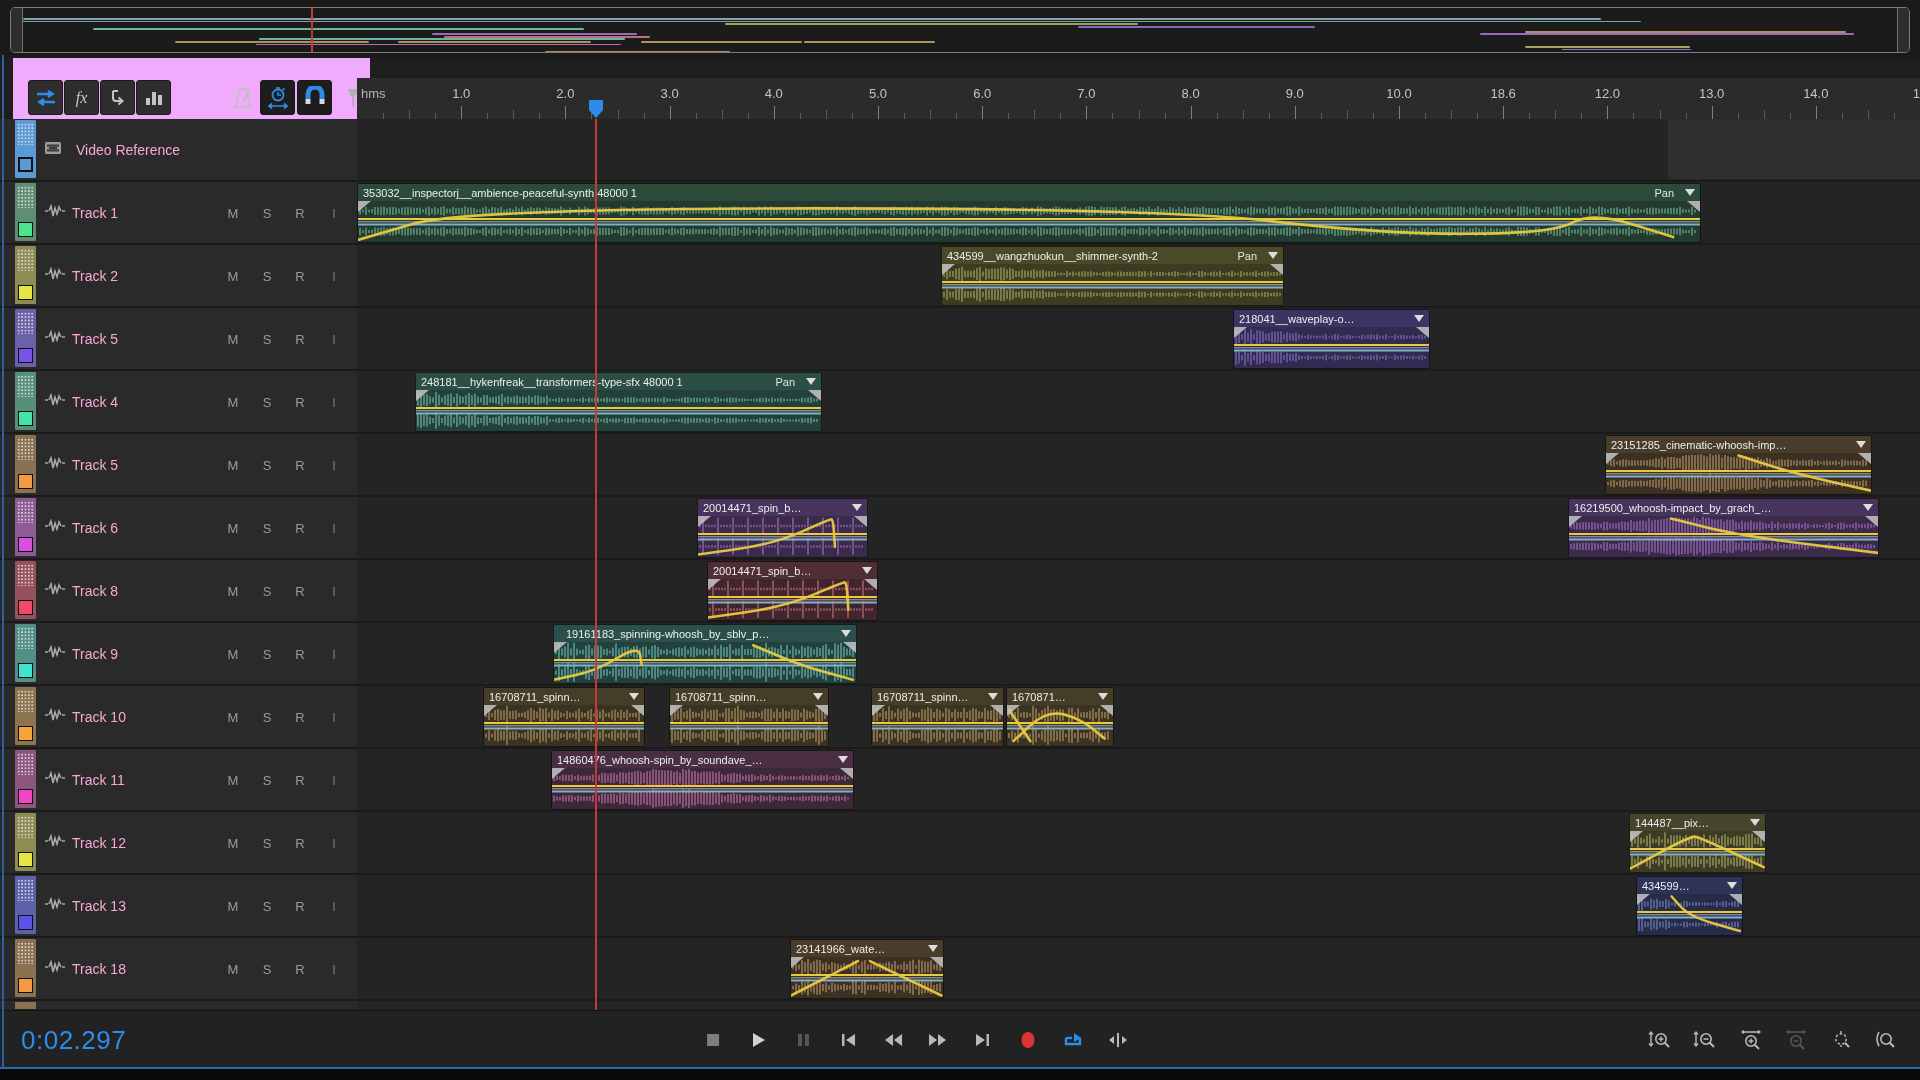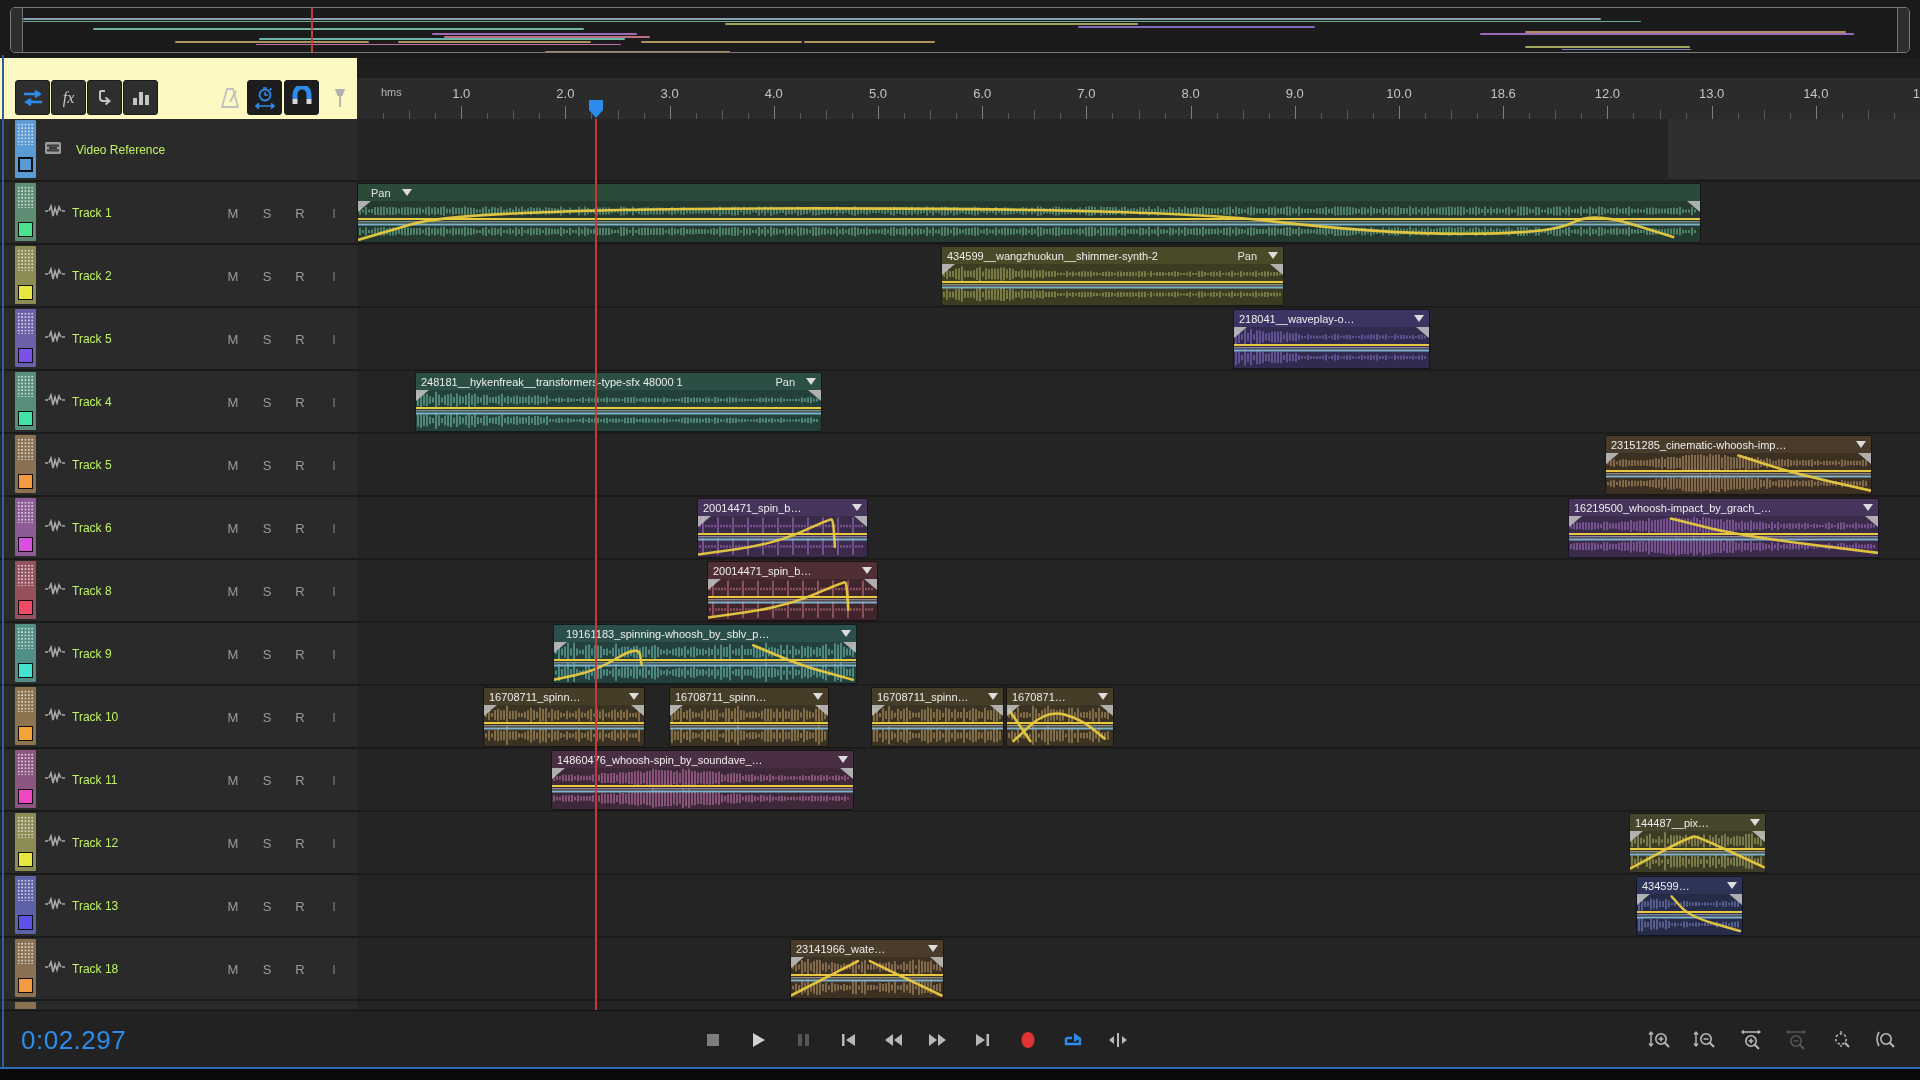--- a/index.html
+++ b/index.html
@@ -9,44 +9,44 @@
   .abs{position:absolute;}
   
   #minimap{left:10px;top:7px;width:1898px;height:44px;background:#1b1b1b;
            border:1.5px solid #7a7a7a;border-radius:5px;overflow:hidden;}
   .mm-handle{position:absolute;top:0;width:11px;height:100%;background:#2e2e2e;
              border-right:1px solid #6f6f6f;}
   .mm-handle.right{right:0;border-right:none;border-left:1px solid #6f6f6f;}
   .mm-bar{position:absolute;border-radius:1px;}
   #mm-playhead{position:absolute;top:0;width:2px;height:100%;}
   
-  #toolbar{left:0;top:58px;width:357px;height:61px;background:#fef9c3;}
+  #toolbar{left:13px;top:58px;width:357px;height:61px;background:#f0abfc;}
   .tbtn{position:absolute;top:22px;width:33px;height:33px;background:#2e2e2e;
         border:1px solid #1a1a1a;border-radius:3px;display:flex;align-items:center;justify-content:center;}
   .tbtn.flat{background:transparent;border-color:transparent;}
   .tbtn.pressed{background:#1d1d1d;}
   .fx-label{font-style:italic;font-size:16px;color:#c8c8c8;font-family:"Liberation Serif","DejaVu Serif",serif;}
   
   #ruler{left:357px;top:78px;width:1563px;height:41px;background:#2b2b2b;
          border-bottom:1px solid #141414;overflow:hidden;}
-  #hms{position:absolute;left:4px;top:8px;font-size:11px;color:#b4b4b4;margin-left:20px;}
+  #hms{position:absolute;left:4px;top:8px;font-size:13px;color:#b4b4b4;}
   .rlabel{position:absolute;top:8px;font-size:13px;color:#c4c4c4;transform:translateX(-50%);}
   .tick{position:absolute;width:1px;background:#7e7e7e;bottom:0;}
   .tick.minor{background:#5a5a5a;}
   #toolgap{left:0;top:0;width:1920px;height:58px;background:#1a1a1a;}
   
   #headercol{left:0;top:119px;width:357px;height:891px;background:#232323;overflow:hidden;}
   #lanes{left:357px;top:119px;width:1563px;height:891px;background:#232323;overflow:hidden;}
   .hrow{position:relative;width:357px;background:#2a2a2a;border-bottom:2px solid #1a1a1a;box-sizing:border-box;}
   .strip{position:absolute;left:15px;top:1px;bottom:2px;width:21px;border-radius:1px;}
   .strip .dots{position:absolute;left:2px;top:3px;width:17px;height:22px;opacity:.8;
      background-image:radial-gradient(#e8e8e8 0.9px,transparent 1px);background-size:3.4px 3.4px;}
   .swatch{position:absolute;left:3px;bottom:4px;width:15px;height:15px;border:1.6px solid #101010;box-sizing:border-box;}
   .vswatch{position:absolute;left:3px;bottom:6px;width:15px;height:15px;border:2px solid #101010;box-sizing:border-box;background:transparent;}
-  .tname{position:absolute;left:72px;top:50%;transform:translateY(-50%);font-size:12px;color:#bef264;white-space:nowrap;}
+  .tname{position:absolute;left:72px;top:50%;transform:translateY(-50%);font-size:14px;color:#f9a8d4;white-space:nowrap;}
   .ticon{position:absolute;left:44px;top:50%;transform:translateY(-50%);}
   .tletter{position:absolute;top:50%;transform:translate(-50%,-50%);font-size:13px;color:#9a9a9a;}
   .lrow{position:relative;width:1563px;background:#242424;border-bottom:2px solid #1b1b1b;box-sizing:border-box;}
   
   .clip{position:absolute;top:1px;border-radius:2px;overflow:hidden;box-sizing:border-box;}
   .ctitle{position:relative;height:17px;display:flex;align-items:center;padding:0 5px;box-sizing:border-box;}
   .cname{font-size:11px;color:#ecdcdc;color:#eee;white-space:nowrap;overflow:hidden;flex:1 1 auto;}
   .cpan{font-size:11px;color:#e4e4e4;margin:0 7px 0 8px;flex:0 0 auto;}
   .caret{flex:0 0 auto;width:0;height:0;border-left:5px solid transparent;border-right:5px solid transparent;
          border-top:7px solid #dcdcdc;margin-left:4px;}
@@ -438,20 +438,21 @@
         <div style="position: absolute; left: 15px; top: 1px; bottom: 0px; width: 21px; background: rgb(138, 113, 82);"></div>
       </div>
     </div>
   <div class="abs" id="lanes">
       <div class="lrow" style="height: 63px;">
         <div class="vclip" style="left: 1310.84px; right: 0px; background: rgb(47, 47, 47);"></div>
       </div>
       <div class="lrow" style="height: 63px;">
         <div class="clip" style="left: 0px; width: 1344px; height: 60px; background: rgb(36, 57, 47); border: 1px solid rgba(0, 0, 0, 0.55);">
           <div class="ctitle" style="background: rgb(43, 74, 58);">
+            <span class="cname">353032__inspectorj__ambience-peaceful-synth 48000 1</span>
             <span class="cpan">Pan</span>
             <div class="caret"></div>
           </div>
           <div class="wavebox">
             <svg width="1342" height="41" style="display: block;">
               <path d="M2 6.3V13.7M2 26.8V34.2M5 8.4V11.6M5 28.9V32.1M8 5.9V14.1M8 26.4V34.6M11 8.5V11.5M11 29.0V32.0M14 7.9V12.1M14 28.4V32.6M17 6.0V14.0M17 26.5V34.5M20 6.3V13.7M20 26.8V34.2M23 5.7V14.3M23 26.2V34.8M26 5.7V14.3M26 26.2V34.8M29 6.7V13.3M29 27.2V33.8M32 5.9V14.1M32 26.4V34.6M35 5.9V14.1M35 26.4V34.6M38 6.5V13.5M38 27.0V34.0M41 7.4V12.6M41 27.9V33.1M44 6.6V13.4M44 27.1V33.9M47 6.0V14.0M47 26.5V34.5M50 6.1V13.9M50 26.6V34.4M53 6.6V13.4M53 27.1V33.9M56 6.8V13.2M56 27.3V33.7M59 6.7V13.3M59 27.2V33.8M62 6.4V13.6M62 26.9V34.1M65 8.3V11.7M65 28.8V32.2M68 6.4V13.6M68 26.9V34.1M71 5.5V14.5M71 26.0V35.0M74 7.2V12.8M74 27.7V33.3M77 6.0V14.0M77 26.5V34.5M80 7.2V12.8M80 27.7V33.3M83 6.0V14.0M83 26.5V34.5M86 5.3V14.7M86 25.8V35.2M89 7.4V12.6M89 27.9V33.1M92 7.8V12.2M92 28.3V32.7M95 6.1V13.9M95 26.6V34.4M98 7.0V13.0M98 27.5V33.5M101 6.7V13.3M101 27.2V33.8M104 6.7V13.3M104 27.2V33.8M107 5.3V14.7M107 25.8V35.2M110 6.6V13.4M110 27.1V33.9M113 6.6V13.4M113 27.1V33.9M116 6.9V13.1M116 27.4V33.6M119 8.3V11.7M119 28.8V32.2M122 8.4V11.6M122 28.9V32.1M125 6.4V13.6M125 26.9V34.1M128 5.4V14.6M128 25.9V35.1M131 8.1V11.9M131 28.6V32.4M134 6.1V13.9M134 26.6V34.4M137 6.2V13.8M137 26.7V34.3M140 7.3V12.7M140 27.8V33.2M143 5.7V14.3M143 26.2V34.8M146 8.5V11.5M146 29.0V32.0M149 8.1V11.9M149 28.6V32.4M152 6.8V13.2M152 27.3V33.7M155 8.3V11.7M155 28.8V32.2M158 5.8V14.2M158 26.3V34.7M161 7.5V12.5M161 28.0V33.0M164 5.7V14.3M164 26.2V34.8M167 8.4V11.6M167 28.9V32.1M170 7.2V12.8M170 27.7V33.3M173 6.0V14.0M173 26.5V34.5M176 7.1V12.9M176 27.6V33.4M179 6.4V13.6M179 26.9V34.1M182 6.8V13.2M182 27.3V33.7M185 8.4V11.6M185 28.9V32.1M188 6.2V13.8M188 26.7V34.3M191 6.8V13.2M191 27.3V33.7M194 7.0V13.0M194 27.5V33.5M197 7.3V12.7M197 27.8V33.2M200 7.6V12.4M200 28.1V32.9M203 5.6V14.4M203 26.1V34.9M206 7.4V12.6M206 27.9V33.1M209 8.4V11.6M209 28.9V32.1M212 6.6V13.4M212 27.1V33.9M215 8.4V11.6M215 28.9V32.1M218 8.2V11.8M218 28.7V32.3M221 5.8V14.2M221 26.3V34.7M224 7.8V12.2M224 28.3V32.7M227 5.4V14.6M227 25.9V35.1M230 6.8V13.2M230 27.3V33.7M233 7.9V12.1M233 28.4V32.6M236 7.5V12.5M236 28.0V33.0M239 5.7V14.3M239 26.2V34.8M242 6.5V13.5M242 27.0V34.0M245 6.2V13.8M245 26.7V34.3M248 6.4V13.6M248 26.9V34.1M251 6.5V13.5M251 27.0V34.0M254 7.8V12.2M254 28.3V32.7M257 8.4V11.6M257 28.9V32.1M260 8.2V11.8M260 28.7V32.3M263 5.4V14.6M263 25.9V35.1M266 5.8V14.2M266 26.3V34.7M269 6.7V13.3M269 27.2V33.8M272 8.4V11.6M272 28.9V32.1M275 5.8V14.2M275 26.3V34.7M278 8.4V11.6M278 28.9V32.1M281 7.0V13.0M281 27.5V33.5M284 6.6V13.4M284 27.1V33.9M287 6.2V13.8M287 26.7V34.3M290 6.3V13.7M290 26.8V34.2M293 6.9V13.1M293 27.4V33.6M296 6.4V13.6M296 26.9V34.1M299 6.4V13.6M299 26.9V34.1M302 6.6V13.4M302 27.1V33.9M305 6.8V13.2M305 27.3V33.7M308 8.5V11.5M308 29.0V32.0M311 7.3V12.7M311 27.8V33.2M314 6.0V14.0M314 26.5V34.5M317 6.9V13.1M317 27.4V33.6M320 7.7V12.3M320 28.2V32.8M323 6.5V13.5M323 27.0V34.0M326 6.1V13.9M326 26.6V34.4M329 7.6V12.4M329 28.1V32.9M332 7.3V12.7M332 27.8V33.2M335 6.9V13.1M335 27.4V33.6M338 7.8V12.2M338 28.3V32.7M341 7.5V12.5M341 28.0V33.0M344 7.4V12.6M344 27.9V33.1M347 7.3V12.7M347 27.8V33.2M350 8.2V11.8M350 28.7V32.3M353 7.2V12.8M353 27.7V33.3M356 6.5V13.5M356 27.0V34.0M359 7.4V12.6M359 27.9V33.1M362 5.3V14.7M362 25.8V35.2M365 6.7V13.3M365 27.2V33.8M368 6.4V13.6M368 26.9V34.1M371 6.7V13.3M371 27.2V33.8M374 5.7V14.3M374 26.2V34.8M377 5.4V14.6M377 25.9V35.1M380 5.9V14.1M380 26.4V34.6M383 8.5V11.5M383 29.0V32.0M386 5.8V14.2M386 26.3V34.7M389 6.9V13.1M389 27.4V33.6M392 6.5V13.5M392 27.0V34.0M395 8.4V11.6M395 28.9V32.1M398 8.1V11.9M398 28.6V32.4M401 5.5V14.5M401 26.0V35.0M404 7.5V12.5M404 28.0V33.0M407 5.6V14.4M407 26.1V34.9M410 8.0V12.0M410 28.5V32.5M413 5.3V14.7M413 25.8V35.2M416 6.6V13.4M416 27.1V33.9M419 6.8V13.2M419 27.3V33.7M422 8.1V11.9M422 28.6V32.4M425 7.9V12.1M425 28.4V32.6M428 5.8V14.2M428 26.3V34.7M431 7.1V12.9M431 27.6V33.4M434 6.4V13.6M434 26.9V34.1M437 8.0V12.0M437 28.5V32.5M440 5.4V14.6M440 25.9V35.1M443 5.9V14.1M443 26.4V34.6M446 6.8V13.2M446 27.3V33.7M449 6.9V13.1M449 27.4V33.6M452 8.3V11.7M452 28.8V32.2M455 5.8V14.2M455 26.3V34.7M458 5.6V14.4M458 26.1V34.9M461 6.0V14.0M461 26.5V34.5M464 6.9V13.1M464 27.4V33.6M467 6.8V13.2M467 27.3V33.7M470 7.9V12.1M470 28.4V32.6M473 6.7V13.3M473 27.2V33.8M476 7.7V12.3M476 28.2V32.8M479 5.5V14.5M479 26.0V35.0M482 7.7V12.3M482 28.2V32.8M485 6.7V13.3M485 27.2V33.8M488 8.2V11.8M488 28.7V32.3M491 7.1V12.9M491 27.6V33.4M494 6.0V14.0M494 26.5V34.5M497 5.3V14.7M497 25.8V35.2M500 6.4V13.6M500 26.9V34.1M503 7.6V12.4M503 28.1V32.9M506 7.2V12.8M506 27.7V33.3M509 6.0V14.0M509 26.5V34.5M512 7.4V12.6M512 27.9V33.1M515 8.0V12.0M515 28.5V32.5M518 7.4V12.6M518 27.9V33.1M521 8.2V11.8M521 28.7V32.3M524 7.6V12.4M524 28.1V32.9M527 6.4V13.6M527 26.9V34.1M530 8.1V11.9M530 28.6V32.4M533 6.1V13.9M533 26.6V34.4M536 5.5V14.5M536 26.0V35.0M539 7.2V12.8M539 27.7V33.3M542 7.0V13.0M542 27.5V33.5M545 6.2V13.8M545 26.7V34.3M548 5.8V14.2M548 26.3V34.7M551 7.4V12.6M551 27.9V33.1M554 5.7V14.3M554 26.2V34.8M557 7.4V12.6M557 27.9V33.1M560 6.3V13.7M560 26.8V34.2M563 7.2V12.8M563 27.7V33.3M566 7.9V12.1M566 28.4V32.6M569 5.4V14.6M569 25.9V35.1M572 8.1V11.9M572 28.6V32.4M575 5.7V14.3M575 26.2V34.8M578 8.2V11.8M578 28.7V32.3M581 7.8V12.2M581 28.3V32.7M584 5.7V14.3M584 26.2V34.8M587 5.6V14.4M587 26.1V34.9M590 6.2V13.8M590 26.7V34.3M593 8.0V12.0M593 28.5V32.5M596 5.7V14.3M596 26.2V34.8M599 6.2V13.8M599 26.7V34.3M602 7.5V12.5M602 28.0V33.0M605 8.0V12.0M605 28.5V32.5M608 6.8V13.2M608 27.3V33.7M611 6.7V13.3M611 27.2V33.8M614 6.4V13.6M614 26.9V34.1M617 5.5V14.5M617 26.0V35.0M620 6.2V13.8M620 26.7V34.3M623 8.2V11.8M623 28.7V32.3M626 7.7V12.3M626 28.2V32.8M629 6.5V13.5M629 27.0V34.0M632 8.0V12.0M632 28.5V32.5M635 7.7V12.3M635 28.2V32.8M638 6.0V14.0M638 26.5V34.5M641 7.9V12.1M641 28.4V32.6M644 6.8V13.2M644 27.3V33.7M647 6.0V14.0M647 26.5V34.5M650 6.4V13.6M650 26.9V34.1M653 7.1V12.9M653 27.6V33.4M656 7.1V12.9M656 27.6V33.4M659 7.9V12.1M659 28.4V32.6M662 7.2V12.8M662 27.7V33.3M665 5.9V14.1M665 26.4V34.6M668 6.5V13.5M668 27.0V34.0M671 8.2V11.8M671 28.7V32.3M674 6.5V13.5M674 27.0V34.0M677 7.7V12.3M677 28.2V32.8M680 5.3V14.7M680 25.8V35.2M683 5.7V14.3M683 26.2V34.8M686 7.0V13.0M686 27.5V33.5M689 7.5V12.5M689 28.0V33.0M692 7.0V13.0M692 27.5V33.5M695 6.5V13.5M695 27.0V34.0M698 5.6V14.4M698 26.1V34.9M701 5.7V14.3M701 26.2V34.8M704 6.9V13.1M704 27.4V33.6M707 6.7V13.3M707 27.2V33.8M710 7.1V12.9M710 27.6V33.4M713 6.7V13.3M713 27.2V33.8M716 8.1V11.9M716 28.6V32.4M719 7.3V12.7M719 27.8V33.2M722 6.2V13.8M722 26.7V34.3M725 7.8V12.2M725 28.3V32.7M728 5.8V14.2M728 26.3V34.7M731 5.3V14.7M731 25.8V35.2M734 5.3V14.7M734 25.8V35.2M737 6.0V14.0M737 26.5V34.5M740 7.9V12.1M740 28.4V32.6M743 5.5V14.5M743 26.0V35.0M746 6.3V13.7M746 26.8V34.2M749 5.9V14.1M749 26.4V34.6M752 6.1V13.9M752 26.6V34.4M755 6.3V13.7M755 26.8V34.2M758 6.1V13.9M758 26.6V34.4M761 8.3V11.7M761 28.8V32.2M764 6.3V13.7M764 26.8V34.2M767 5.4V14.6M767 25.9V35.1M770 7.7V12.3M770 28.2V32.8M773 7.5V12.5M773 28.0V33.0M776 6.9V13.1M776 27.4V33.6M779 8.1V11.9M779 28.6V32.4M782 5.9V14.1M782 26.4V34.6M785 6.4V13.6M785 26.9V34.1M788 7.7V12.3M788 28.2V32.8M791 5.6V14.4M791 26.1V34.9M794 8.1V11.9M794 28.6V32.4M797 7.4V12.6M797 27.9V33.1M800 5.3V14.7M800 25.8V35.2M803 7.8V12.2M803 28.3V32.7M806 7.6V12.4M806 28.1V32.9M809 8.5V11.5M809 29.0V32.0M812 6.1V13.9M812 26.6V34.4M815 6.8V13.2M815 27.3V33.7M818 8.3V11.7M818 28.8V32.2M821 6.1V13.9M821 26.6V34.4M824 8.1V11.9M824 28.6V32.4M827 5.6V14.4M827 26.1V34.9M830 7.0V13.0M830 27.5V33.5M833 7.3V12.7M833 27.8V33.2M836 6.6V13.4M836 27.1V33.9M839 6.3V13.7M839 26.8V34.2M842 6.9V13.1M842 27.4V33.6M845 5.4V14.6M845 25.9V35.1M848 7.2V12.8M848 27.7V33.3M851 6.9V13.1M851 27.4V33.6M854 7.3V12.7M854 27.8V33.2M857 7.6V12.4M857 28.1V32.9M860 6.7V13.3M860 27.2V33.8M863 8.2V11.8M863 28.7V32.3M866 6.5V13.5M866 27.0V34.0M869 6.2V13.8M869 26.7V34.3M872 5.5V14.5M872 26.0V35.0M875 8.0V12.0M875 28.5V32.5M878 5.8V14.2M878 26.3V34.7M881 7.1V12.9M881 27.6V33.4M884 7.4V12.6M884 27.9V33.1M887 8.2V11.8M887 28.7V32.3M890 6.5V13.5M890 27.0V34.0M893 5.6V14.4M893 26.1V34.9M896 6.3V13.7M896 26.8V34.2M899 7.6V12.4M899 28.1V32.9M902 7.4V12.6M902 27.9V33.1M905 7.2V12.8M905 27.7V33.3M908 8.0V12.0M908 28.5V32.5M911 5.8V14.2M911 26.3V34.7M914 6.6V13.4M914 27.1V33.9M917 5.4V14.6M917 25.9V35.1M920 7.3V12.7M920 27.8V33.2M923 7.1V12.9M923 27.6V33.4M926 6.5V13.5M926 27.0V34.0M929 5.5V14.5M929 26.0V35.0M932 5.4V14.6M932 25.9V35.1M935 7.2V12.8M935 27.7V33.3M938 7.5V12.5M938 28.0V33.0M941 5.4V14.6M941 25.9V35.1M944 7.5V12.5M944 28.0V33.0M947 7.9V12.1M947 28.4V32.6M950 7.4V12.6M950 27.9V33.1M953 7.9V12.1M953 28.4V32.6M956 8.3V11.7M956 28.8V32.2M959 7.3V12.7M959 27.8V33.2M962 6.9V13.1M962 27.4V33.6M965 7.2V12.8M965 27.7V33.3M968 6.1V13.9M968 26.6V34.4M971 7.8V12.2M971 28.3V32.7M974 7.3V12.7M974 27.8V33.2M977 5.4V14.6M977 25.9V35.1M980 5.8V14.2M980 26.3V34.7M983 5.8V14.2M983 26.3V34.7M986 6.2V13.8M986 26.7V34.3M989 5.6V14.4M989 26.1V34.9M992 5.9V14.1M992 26.4V34.6M995 6.4V13.6M995 26.9V34.1M998 7.0V13.0M998 27.5V33.5M1001 8.1V11.9M1001 28.6V32.4M1004 6.2V13.8M1004 26.7V34.3M1007 6.2V13.8M1007 26.7V34.3M1010 7.8V12.2M1010 28.3V32.7M1013 5.5V14.5M1013 26.0V35.0M1016 7.0V13.0M1016 27.5V33.5M1019 7.6V12.4M1019 28.1V32.9M1022 7.9V12.1M1022 28.4V32.6M1025 5.9V14.1M1025 26.4V34.6M1028 7.8V12.2M1028 28.3V32.7M1031 6.1V13.9M1031 26.6V34.4M1034 6.8V13.2M1034 27.3V33.7M1037 5.7V14.3M1037 26.2V34.8M1040 5.7V14.3M1040 26.2V34.8M1043 7.0V13.0M1043 27.5V33.5M1046 7.1V12.9M1046 27.6V33.4M1049 7.2V12.8M1049 27.7V33.3M1052 5.3V14.7M1052 25.8V35.2M1055 6.9V13.1M1055 27.4V33.6M1058 6.3V13.7M1058 26.8V34.2M1061 8.2V11.8M1061 28.7V32.3M1064 6.2V13.8M1064 26.7V34.3M1067 7.1V12.9M1067 27.6V33.4M1070 5.5V14.5M1070 26.0V35.0M1073 7.2V12.8M1073 27.7V33.3M1076 7.6V12.4M1076 28.1V32.9M1079 6.8V13.2M1079 27.3V33.7M1082 6.3V13.7M1082 26.8V34.2M1085 6.3V13.7M1085 26.8V34.2M1088 6.2V13.8M1088 26.7V34.3M1091 5.6V14.4M1091 26.1V34.9M1094 6.0V14.0M1094 26.5V34.5M1097 6.6V13.4M1097 27.1V33.9M1100 5.7V14.3M1100 26.2V34.8M1103 5.6V14.4M1103 26.1V34.9M1106 6.3V13.7M1106 26.8V34.2M1109 8.5V11.5M1109 29.0V32.0M1112 6.8V13.2M1112 27.3V33.7M1115 6.7V13.3M1115 27.2V33.8M1118 5.4V14.6M1118 25.9V35.1M1121 6.7V13.3M1121 27.2V33.8M1124 8.1V11.9M1124 28.6V32.4M1127 5.5V14.5M1127 26.0V35.0M1130 7.9V12.1M1130 28.4V32.6M1133 6.2V13.8M1133 26.7V34.3M1136 8.1V11.9M1136 28.6V32.4M1139 6.8V13.2M1139 27.3V33.7M1142 7.8V12.2M1142 28.3V32.7M1145 7.9V12.1M1145 28.4V32.6M1148 6.7V13.3M1148 27.2V33.8M1151 5.8V14.2M1151 26.3V34.7M1154 7.8V12.2M1154 28.3V32.7M1157 8.4V11.6M1157 28.9V32.1M1160 5.5V14.5M1160 26.0V35.0M1163 5.4V14.6M1163 25.9V35.1M1166 5.4V14.6M1166 25.9V35.1M1169 6.0V14.0M1169 26.5V34.5M1172 7.5V12.5M1172 28.0V33.0M1175 7.9V12.1M1175 28.4V32.6M1178 5.7V14.3M1178 26.2V34.8M1181 6.1V13.9M1181 26.6V34.4M1184 8.5V11.5M1184 29.0V32.0M1187 8.4V11.6M1187 28.9V32.1M1190 6.4V13.6M1190 26.9V34.1M1193 7.4V12.6M1193 27.9V33.1M1196 5.8V14.2M1196 26.3V34.7M1199 5.4V14.6M1199 25.9V35.1M1202 5.4V14.6M1202 25.9V35.1M1205 8.2V11.8M1205 28.7V32.3M1208 6.4V13.6M1208 26.9V34.1M1211 5.6V14.4M1211 26.1V34.9M1214 8.5V11.5M1214 29.0V32.0M1217 7.7V12.3M1217 28.2V32.8M1220 7.8V12.2M1220 28.3V32.7M1223 5.6V14.4M1223 26.1V34.9M1226 8.0V12.0M1226 28.5V32.5M1229 7.8V12.2M1229 28.3V32.7M1232 5.6V14.4M1232 26.1V34.9M1235 7.2V12.8M1235 27.7V33.3M1238 7.7V12.3M1238 28.2V32.8M1241 5.4V14.6M1241 25.9V35.1M1244 6.0V14.0M1244 26.5V34.5M1247 7.3V12.7M1247 27.8V33.2M1250 8.2V11.8M1250 28.7V32.3M1253 6.9V13.1M1253 27.4V33.6M1256 7.1V12.9M1256 27.6V33.4M1259 6.2V13.8M1259 26.7V34.3M1262 7.8V12.2M1262 28.3V32.7M1265 7.3V12.7M1265 27.8V33.2M1268 7.1V12.9M1268 27.6V33.4M1271 5.6V14.4M1271 26.1V34.9M1274 7.6V12.4M1274 28.1V32.9M1277 8.2V11.8M1277 28.7V32.3M1280 7.6V12.4M1280 28.1V32.9M1283 8.4V11.6M1283 28.9V32.1M1286 8.5V11.5M1286 29.0V32.0M1289 6.8V13.2M1289 27.3V33.7M1292 6.7V13.3M1292 27.2V33.8M1295 6.5V13.5M1295 27.0V34.0M1298 6.9V13.1M1298 27.4V33.6M1301 7.5V12.5M1301 28.0V33.0M1304 7.5V12.5M1304 28.0V33.0M1307 7.6V12.4M1307 28.1V32.9M1310 6.9V13.1M1310 27.4V33.6M1313 7.0V13.0M1313 27.5V33.5M1316 6.8V13.2M1316 27.3V33.7M1319 7.1V12.9M1319 27.6V33.4M1322 6.1V13.9M1322 26.6V34.4M1325 7.9V12.1M1325 28.4V32.6M1328 8.4V11.6M1328 28.9V32.1M1331 8.5V11.5M1331 29.0V32.0M1334 6.0V14.0M1334 26.5V34.5M1337 8.4V11.6M1337 28.9V32.1" stroke="#79c9a0" stroke-width="1.1" opacity="0.92"></path>
               <line x1="0" y1="18" x2="1342" y2="18" stroke="#e8c93f" stroke-width="2"></line>
               <line x1="0" y1="20.8" x2="1342" y2="20.8" stroke="#cfd8dc" stroke-width="1" opacity="0.75"></line>
               <line x1="0" y1="23.4" x2="1342" y2="23.4" stroke="#7fb2c9" stroke-width="2"></line>
               <path d="M 0.0 38.9 Q 0.0 38.9 53.7 23.2 Q 107.4 7.4 456.3 7.4 Q 805.2 7.4 912.6 20.1 Q 1019.9 32.8 1107.2 32.8 Q 1194.4 32.8 1214.5 21.7 Q 1234.6 10.7 1274.9 23.4 L 1315.2 36.1" fill="none" stroke="#e8c93f" stroke-width="2.6" opacity="0.95" stroke-linecap="round"></path>

